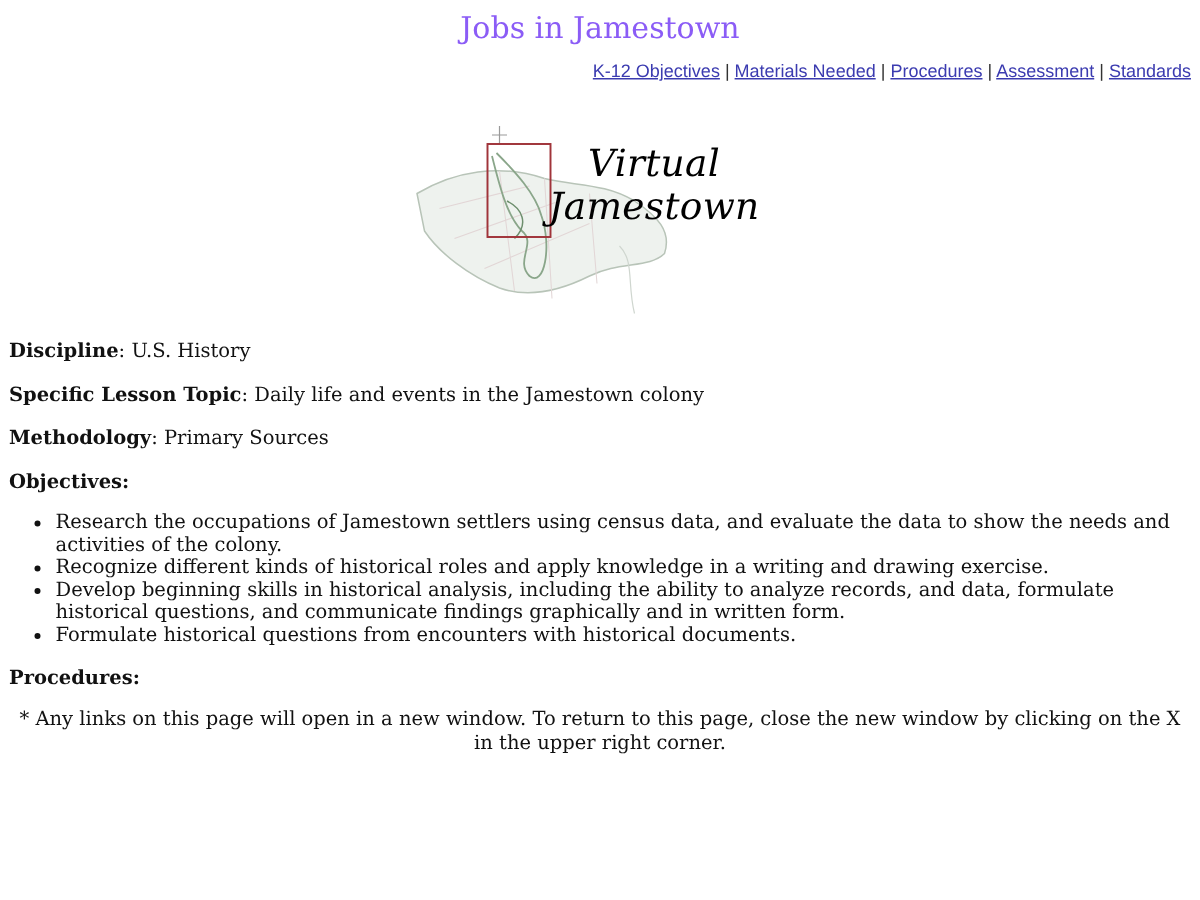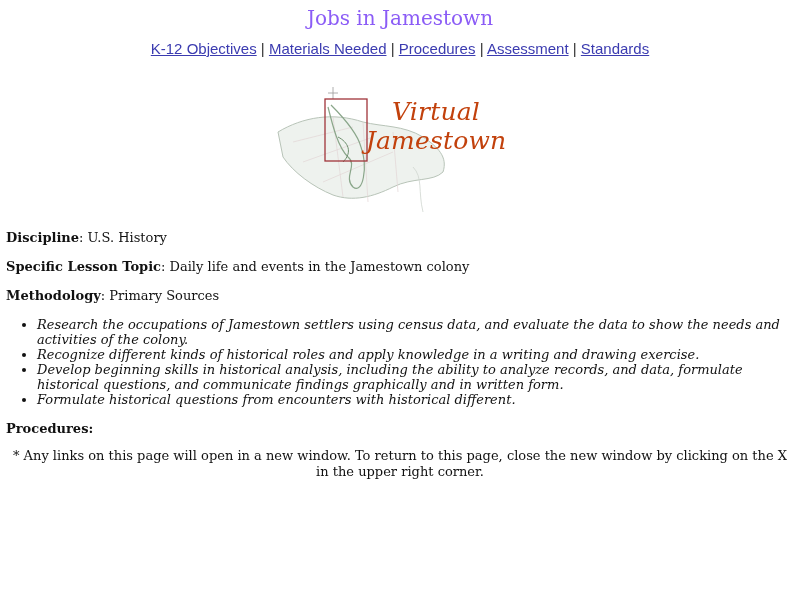--- a/index.html
+++ b/index.html
@@ -8,38 +8,38 @@
     font-family: "DejaVu Serif", serif;
     font-size: 13px; color: #111;
   }
   .page { padding: 0 6px; }
   h1 {
     font-family: "DejaVu Serif", serif;
     font-weight: normal; font-size: 20px;
     text-align: center; margin: 6px 0 10px 0; color: #8b5cf6;
   }
   .nav {
-    text-align: center; font-family: "Liberation Sans", sans-serif;
-    font-size: 15px; color: #333; margin-bottom: 20px;
+    text-align: right; font-family: "Liberation Sans", sans-serif;
+    font-size: 12px; color: #333; margin-bottom: 20px;
   }
   .nav a { color: #3b3bb0; text-decoration: underline; }
   .logo-wrap { text-align: center; height: 145px; margin-bottom: 8px; }
   .logo {
     display: inline-block; position: relative; width: 255px; height: 140px;
   }
   .logo svg { position: absolute; left: 0; top: 0; }
   .logo-text {
     position: absolute; left: 72px; top: 20px;
     font-family: "DejaVu Serif", serif; font-style: italic;
-    font-size: 25px; color: #c2410c; letter-spacing: 0.2px;
+    font-size: 25px; color: #000000; letter-spacing: 0.2px;
   }
   .center { margin: 0 0 14px 0; }
   p { margin: 0 0 14px 0; }
   .section-head { font-weight: bold; margin: 0 0 12px 0; }
-  ul { margin: 0 0 14px 0; padding-left: 31px; font-style: italic; }
+  ul { margin: 0 0 14px 0; padding-left: 31px; }
   li { margin: 0; line-height: 15px; }
   .para { line-height: 16px; text-align: center; }
 </style>
 </head>
 <body>
 
 <div class="page">
   <h1>Jobs in Jamestown</h1>
 
   <div class="nav">
@@ -74,23 +74,24 @@
   </p>
 
   <p class="center">
     <b>Specific Lesson Topic</b><span>: Daily life and events in the Jamestown colony</span>
   </p>
 
   <p>
     <b>Methodology</b><span>: Primary Sources</span>
   </p>
 
+  <div class="section-head">Objectives:</div>
   <ul>
     <li>Research the occupations of Jamestown settlers using census data, and evaluate the data to show the needs and activities of the colony.</li>
     <li>Recognize different kinds of historical roles and apply knowledge in a writing and drawing exercise.</li>
     <li>Develop beginning skills in historical analysis, including the ability to analyze records, and data, formulate historical questions, and communicate findings graphically and in written form.</li>
-    <li>Formulate historical questions from encounters with historical different.</li>
+    <li>Formulate historical questions from encounters with historical documents.</li>
   </ul>
 
 
   <div class="section-head">Procedures:</div>
   <p class="para">* Any links on this page will open in a new window. To return to this page, close the new window by clicking on the X in the upper right corner.</p>
 </div>
 
 </body></html>

